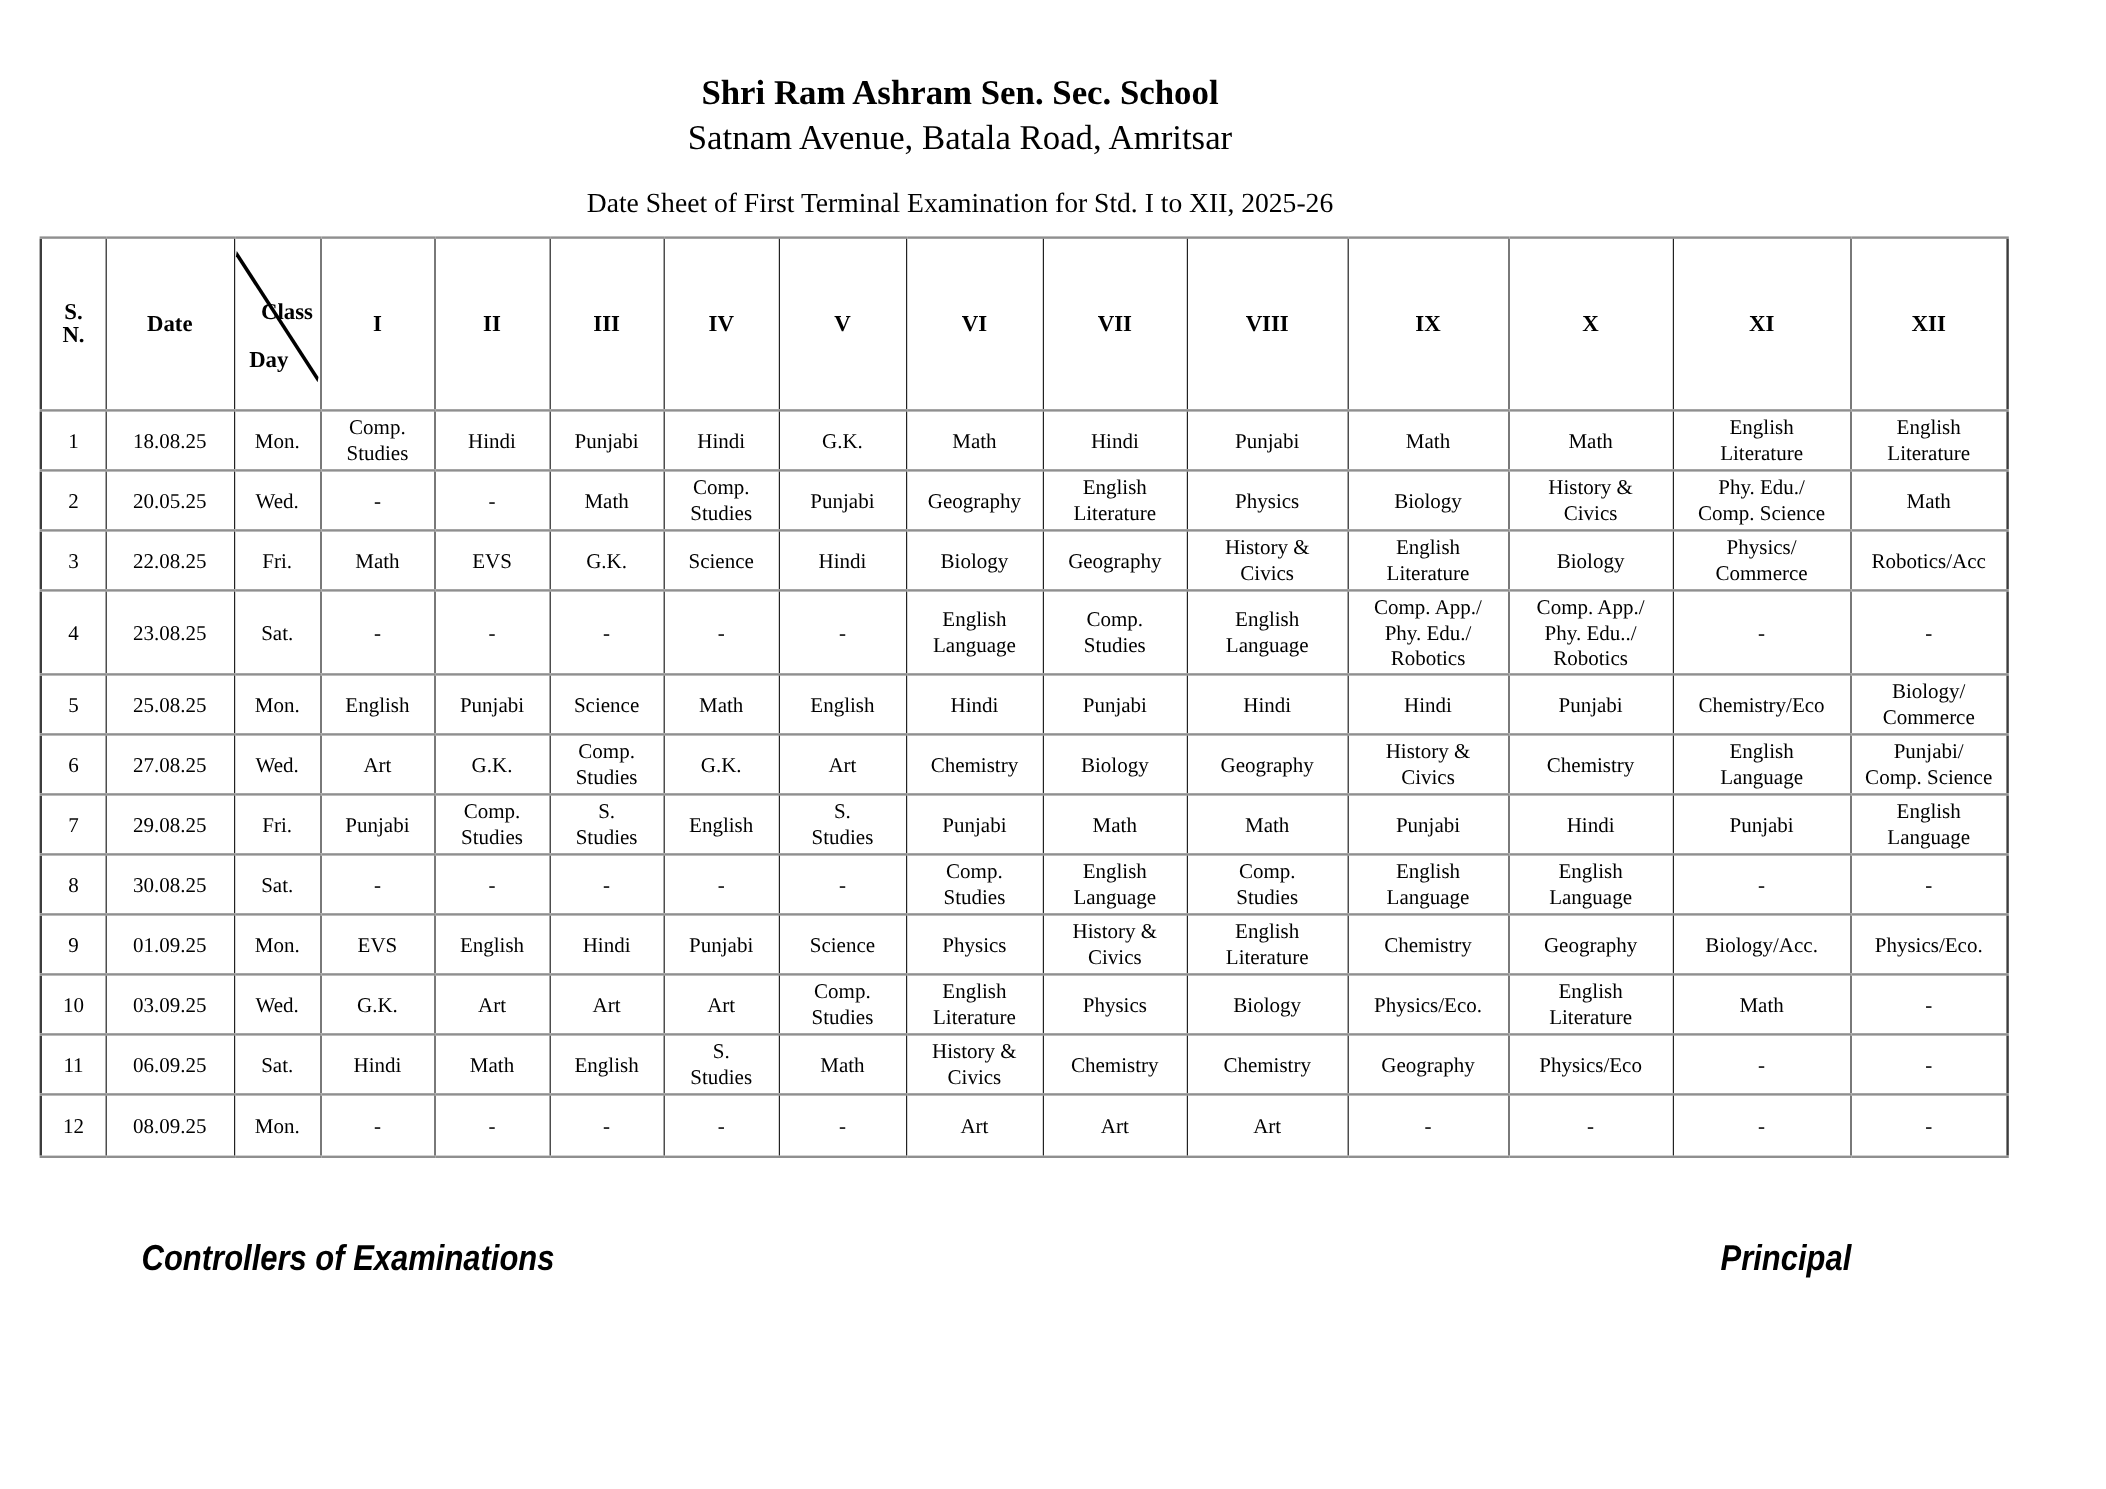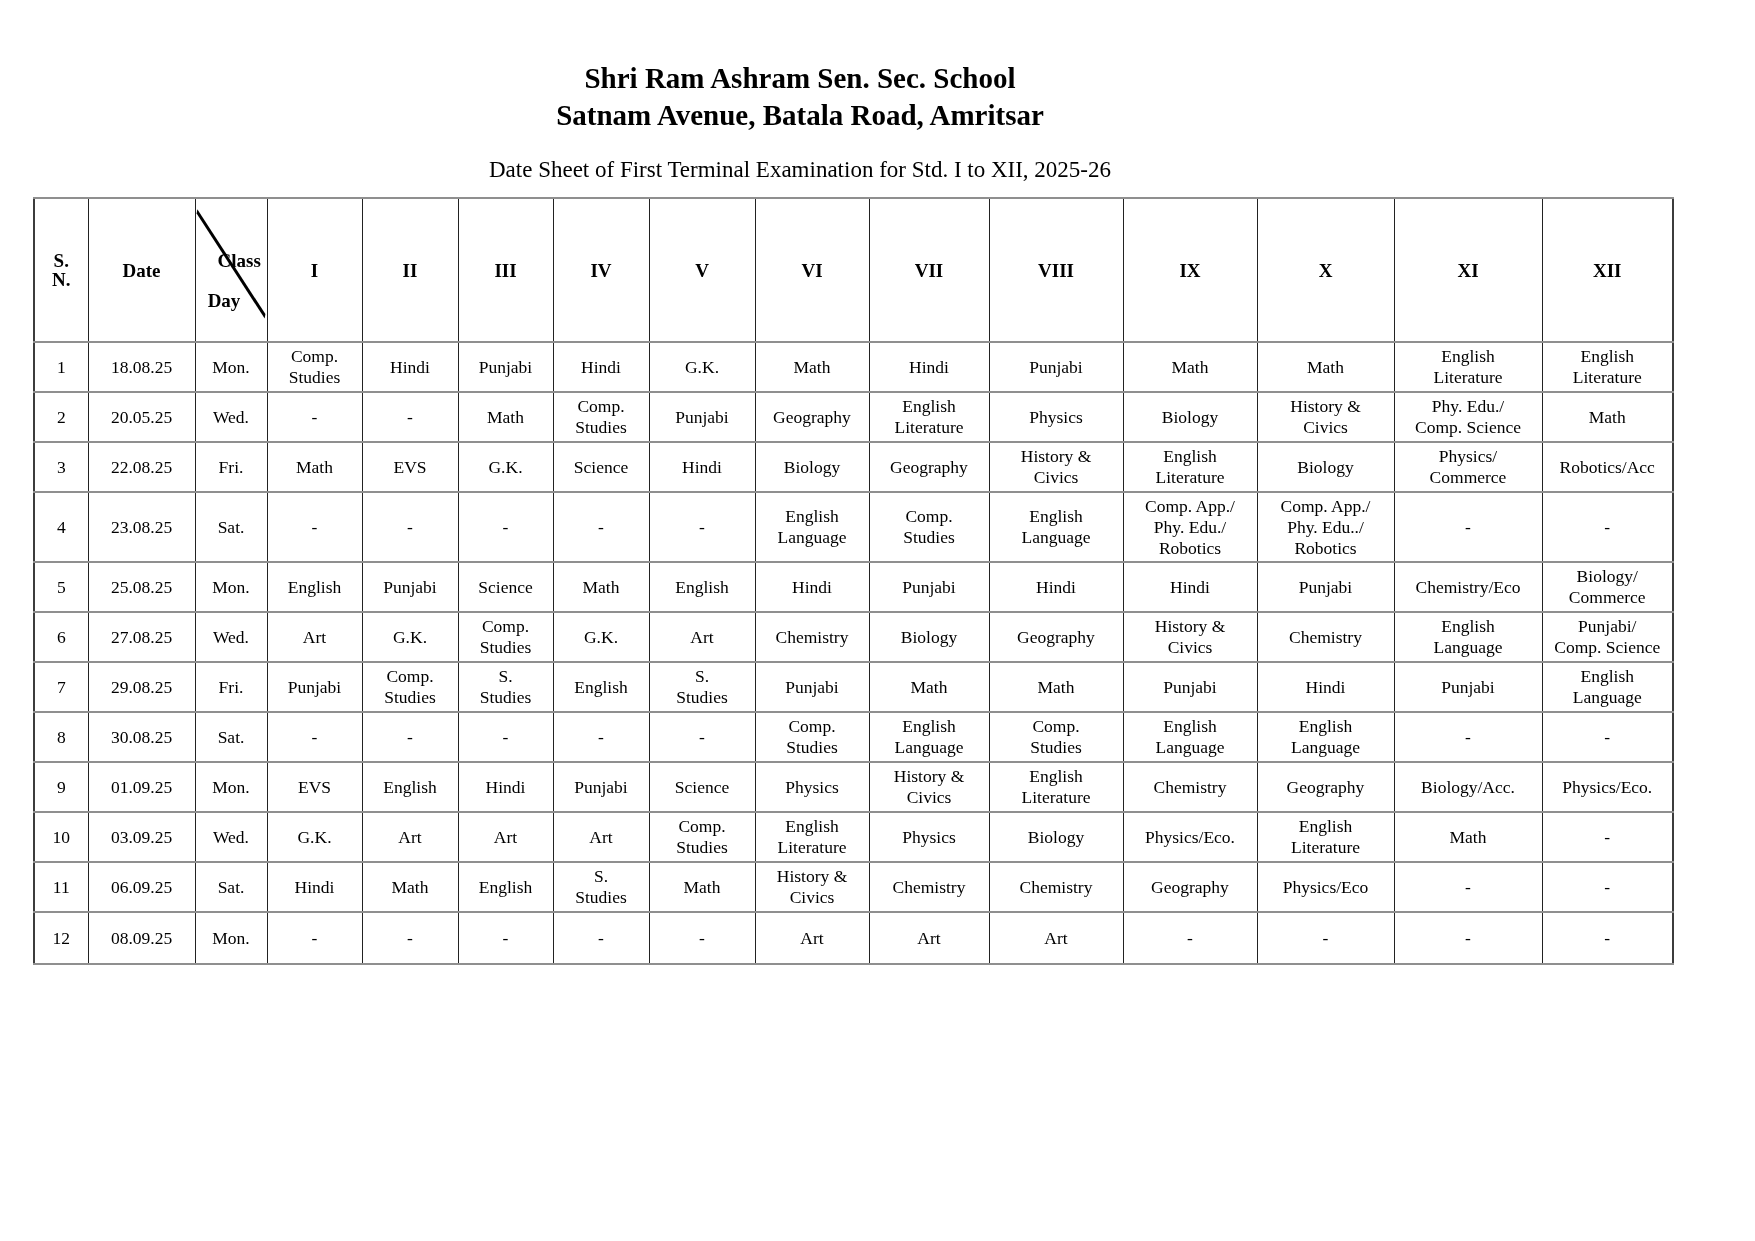--- a/index.html
+++ b/index.html
@@ -7,21 +7,21 @@
   .page {
     position:relative;
     width:1755px; height:1241px;
     background:#ffffff;
     color:#000;
     font-family:"Liberation Serif","DejaVu Serif",serif;
     overflow:hidden;
   }
   .headings { width:1600px; text-align:center; padding-top:60px; }
   .school-name  { font-size:29px; font-weight:bold; line-height:37px; }
-  .school-addr  { font-size:29px; font-weight:bold; line-height:37px; }
+  .school-addr  { font-size:29px; font-weight:normal; line-height:37px; }
   .sheet-title  { font-size:23px; font-weight:normal; margin-top:22px; line-height:27px; }
 
   table.datesheet {
     border-collapse:collapse;
     table-layout:fixed;
     width:1639px;
     margin:14px 0 0 33px;
     border:2.5px solid #3c3c3c;
   }
   .datesheet th, .datesheet td {
@@ -368,14 +368,18 @@
           <td>Art</td>
           <td>-</td>
           <td>-</td>
           <td>-</td>
           <td>-</td>
         </tr>
       </tbody>
   </table>
 
 
+  <div class="signatures">
+    <span class="sig sig-left">Controllers of Examinations</span>
+    <span class="sig sig-right">Principal</span>
+  </div>
 
 </div>
 
 </body></html>

